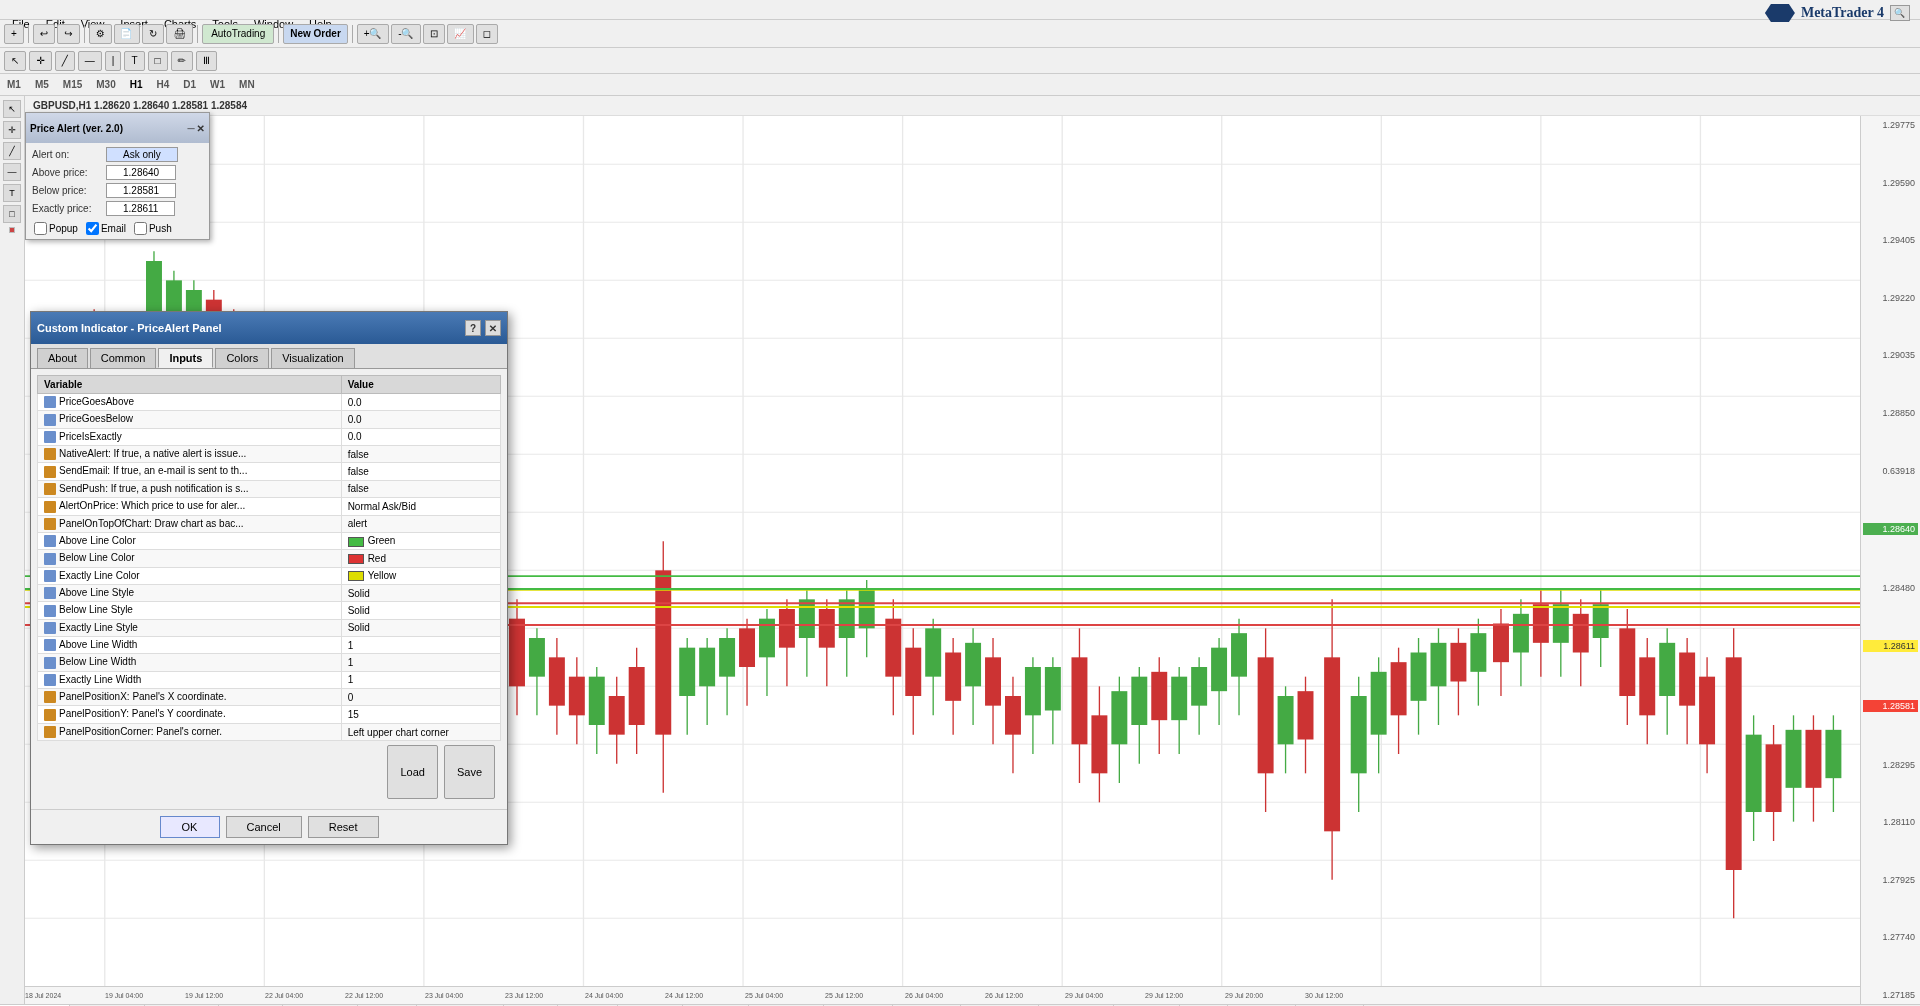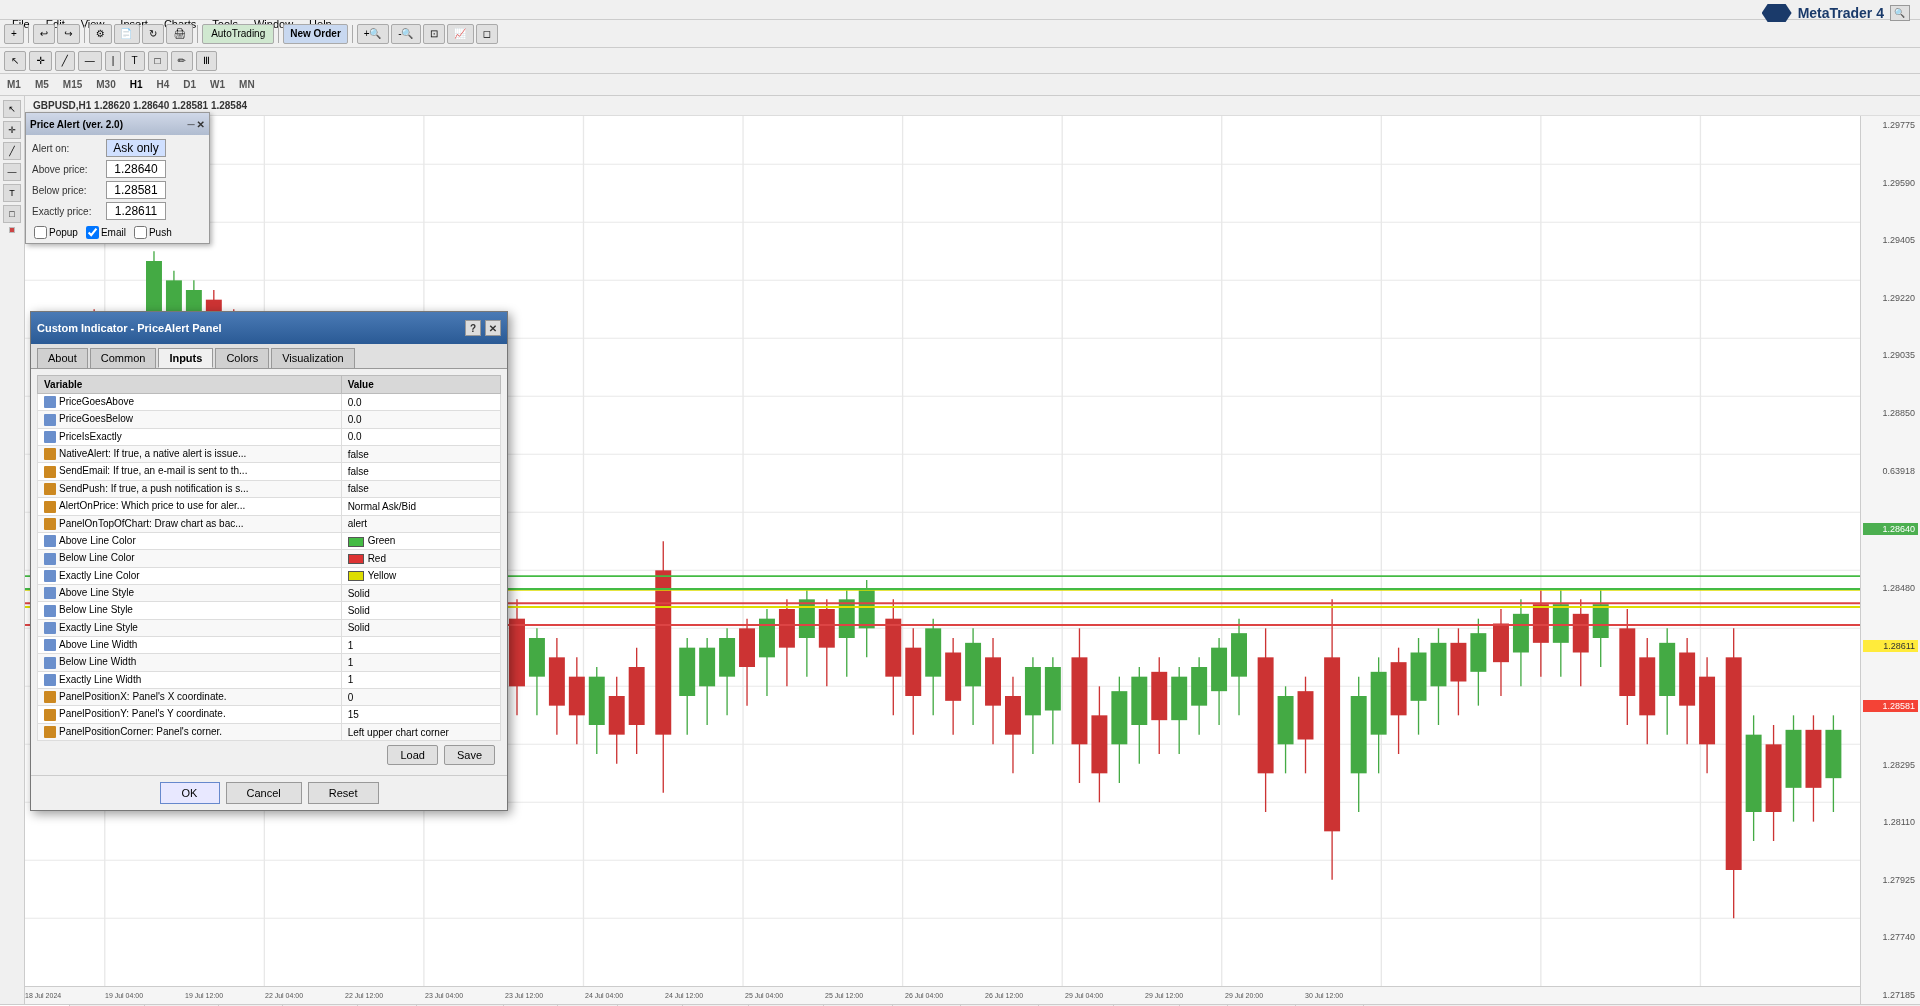--- a/index.html
+++ b/index.html
@@ -188,21 +188,21 @@
       top: 16px;
       left: 0px;
       width: 185px;
       background: #f0f0f0;
       border: 1px solid #999;
       z-index: 100;
       box-shadow: 2px 2px 5px rgba(0,0,0,0.3);
     }
     .panel-header {
       background: linear-gradient(to bottom, #d0d8e8, #b0bcd0);
-      height: 22px;
+      height: 30px;
       display: flex;
       align-items: center;
       padding: 0 4px;
       font-size: 10px;
       font-weight: bold;
       color: #000;
       justify-content: space-between;
     }
     .panel-close {
       cursor: pointer;
@@ -217,22 +217,22 @@
       gap: 4px;
     }
     .panel-label {
       font-size: 10px;
       color: #333;
       min-width: 70px;
     }
     .panel-value {
       background: #fff;
       border: 1px solid #999;
-      padding: 1px 6px;
-      font-size: 12px;
+      padding: 1px 16px;
+      font-size: 10px;
       color: #000;
       min-width: 60px;
       text-align: center;
     }
     .panel-value.blue-bg {
       background: #d0e0ff;
     }
     .checkbox-row {
       display: flex;
       align-items: center;
@@ -357,21 +357,21 @@
       vertical-align: middle;
       border: 1px solid #555;
     }
     .dialog-action-btns {
       display: flex;
       gap: 6px;
       justify-content: flex-end;
       padding: 4px 6px;
     }
     .action-btn {
-      padding: 3px 12px;
+      padding: 20px 12px;
       font-size: 11px;
       background: #e0e0e0;
       border: 1px solid #999;
       cursor: pointer;
       border-radius: 2px;
     }
     .dialog-footer {
       display: flex;
       gap: 6px;
       justify-content: center;
@@ -423,20 +423,21 @@
       right: 0;
       padding: 4px 10px;
       display: flex;
       align-items: center;
       gap: 6px;
     }
     .logo-text {
       font-size: 18px;
       font-weight: bold;
       color: #1a3a6a;
+      font-family: Liberation Serif, serif;
     }
 
     
     .hline-green {
       position: absolute;
       left: 0;
       right: 60px;
       height: 2px;
       background: #44bb44;
       z-index: 5;

